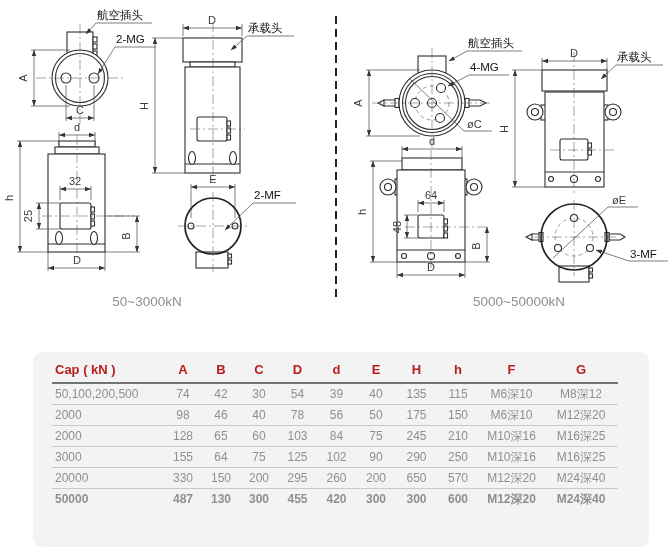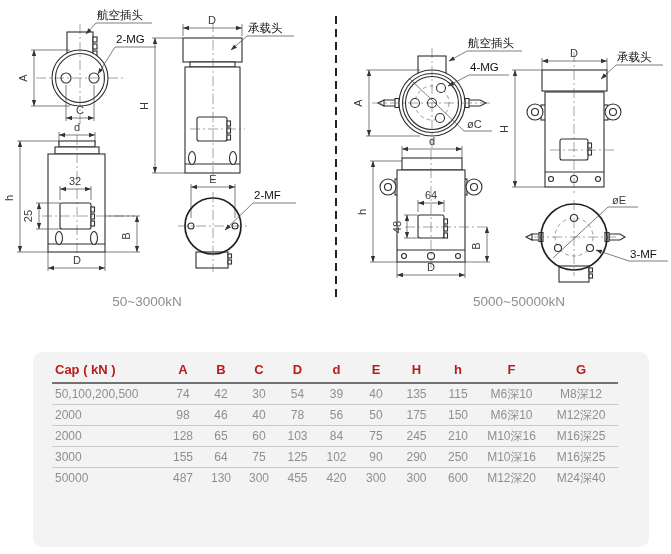--- a/index.html
+++ b/index.html
@@ -35,21 +35,21 @@
   table.spec th{
     color:#b91c1c;font-size:13px;font-weight:bold;
     height:26px;vertical-align:middle;text-align:center;
     border-bottom:2px solid #737373;padding:0;
   }
   table.spec td{
     color:#8f8f8f;font-size:12px;height:20px;vertical-align:middle;
     text-align:center;border-bottom:1px solid #c9c9c9;padding:0;
     white-space:nowrap;
   }
-  table.spec tr:last-child td{border-bottom:none;}
+  table.spec tr:last-child td{border-bottom:none;font-weight:bold;}
   table.spec th:first-child,table.spec td:first-child{text-align:left;padding-left:3px;}
   col.c-cap{width:112px;} col.c-a{width:38px;} col.c-b{width:38px;}
   col.c-c{width:38px;} col.c-d{width:39px;} col.c-dd{width:39px;}
   col.c-e{width:40px;} col.c-h{width:41px;} col.c-hh{width:42px;}
   col.c-f{width:65px;} col.c-g{width:74px;}
 </style>
 </head>
 <body>
 
 <div class="page">
@@ -390,20 +390,33 @@
             <td>75</td>
             <td>125</td>
             <td>102</td>
             <td>90</td>
             <td>290</td>
             <td>250</td>
             <td>M10深16</td>
             <td>M16深25</td>
           </tr>
           <tr>
+            <td>20000</td>
+            <td>330</td>
+            <td>150</td>
+            <td>200</td>
+            <td>295</td>
+            <td>260</td>
+            <td>200</td>
+            <td>650</td>
+            <td>570</td>
+            <td>M12深20</td>
+            <td>M24深40</td>
+          </tr>
+          <tr>
             <td>50000</td>
             <td>487</td>
             <td>130</td>
             <td>300</td>
             <td>455</td>
             <td>420</td>
             <td>300</td>
             <td>300</td>
             <td>600</td>
             <td>M12深20</td>

